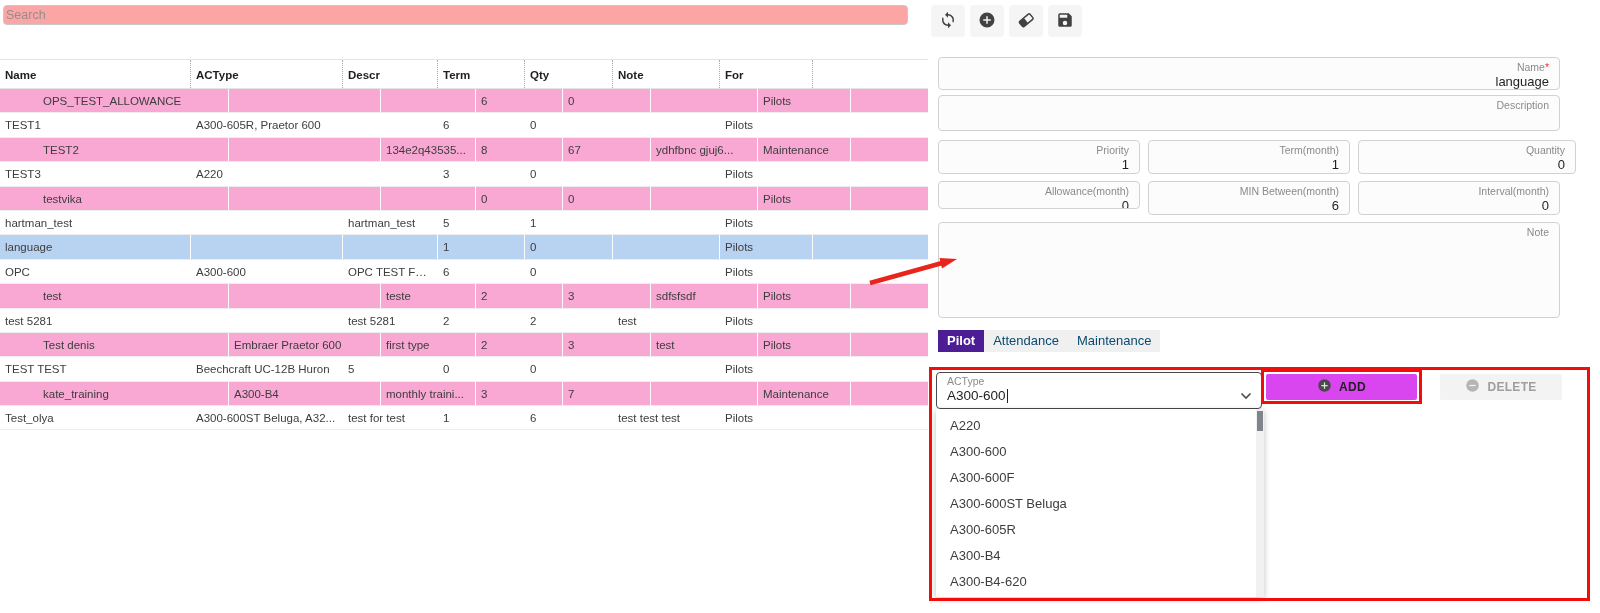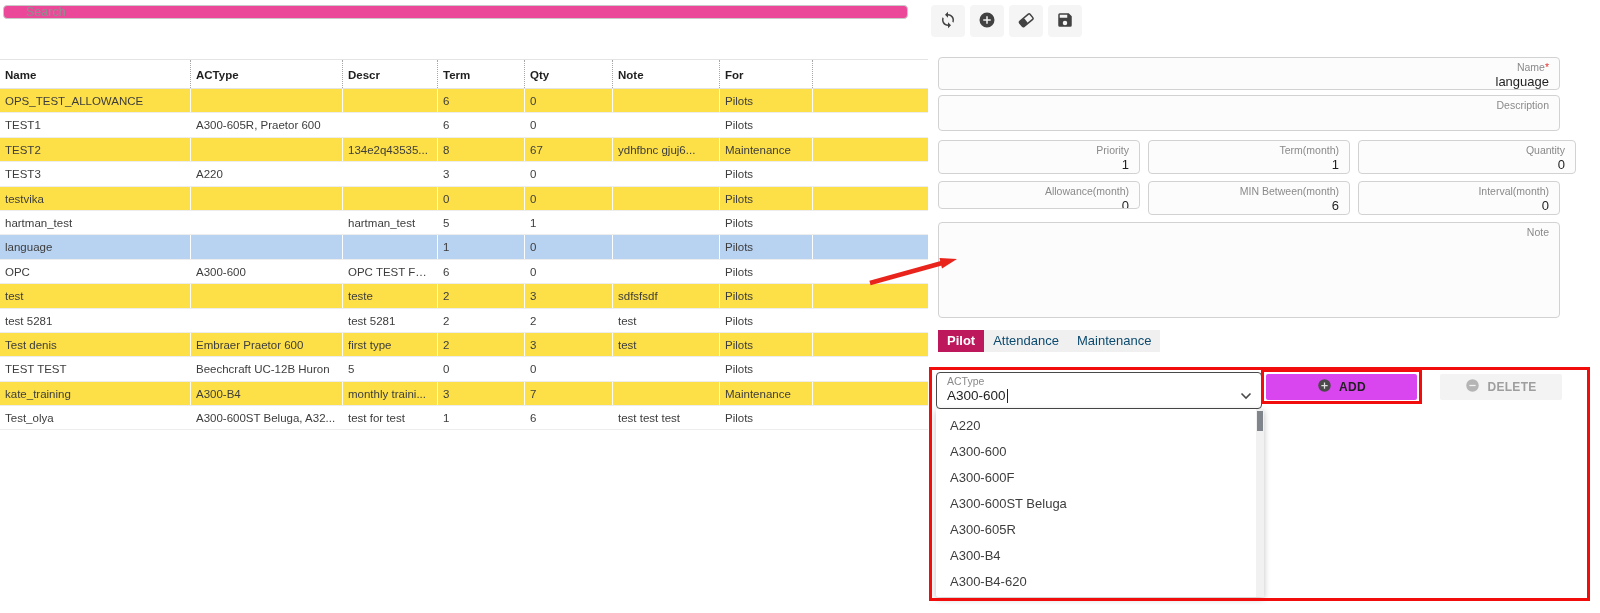--- a/index.html
+++ b/index.html
@@ -1,34 +1,34 @@
 <!DOCTYPE html>
 <html><head>
 <meta charset="utf-8">
 <style>
   * { box-sizing: border-box; margin: 0; padding: 0; }
   html,body { width:1600px; height:613px; background:#ffffff; font-family:"Liberation Sans", sans-serif; }
   #app { position:relative; width:1600px; height:613px; overflow:hidden; background:#fff; }
 
   
   .search-box{
-    position:absolute; left:3px; top:5px; width:905px; height:14px;
-    border:1px solid #c9c9c9; border-radius:4px; background:#ec4899;
-    font-size:12.5px; color:#333; padding:0 22px; outline:none;
+    position:absolute; left:3px; top:5px; width:905px; height:20px;
+    border:1px solid #c9c9c9; border-radius:4px; background:#fca5a5;
+    font-size:12.5px; color:#333; padding:0 2px; outline:none;
   }
   .search-box::placeholder{ color:#8f8f8f; }
 
   .grid-table{ position:absolute; left:0; top:59px; width:928px; font-size:11.5px; color:#3d3d3d; }
   .trow{ display:grid; grid-template-columns:190px 152px 95px 87px 88px 107px 93px 116px; }
   .thead{ height:30px; line-height:30px; font-weight:bold; color:#1f1f1f;
           border-top:1px solid #e4e4e4; border-bottom:1px solid #e4e4e4; }
   .thead .tcell{ border-left:1px dotted #a8a8a8; }
   .thead .tcell:first-child{ border-left:none; }
   .tbody .trow{ height:24.4px; line-height:24px; border-bottom:1px solid #ededed; cursor:default; }
-  .tbody .trow.alt{ background:#fde047; }
+  .tbody .trow.alt{ background:#f9a8d4;padding-left:38px; }
   .tbody .trow.sel{ background:#b8d2f1; }
   .tcell{ padding:0 4px 0 5px; white-space:nowrap; overflow:hidden; text-overflow:ellipsis; }
   .tbody .tcell{ border-left:1px solid rgba(255,255,255,.95); }
   .tbody .tcell:first-child{ border-left:none; }
 
   
   .toolbar{ position:absolute; left:931px; top:5px; display:flex; gap:5px; }
   .tool-btn{ width:34px; height:32px; background:#f5f5f5; border:none; border-radius:4px;
              display:flex; align-items:center; justify-content:center; cursor:pointer; }
   .tool-btn svg{ width:18px; height:18px; }
@@ -36,21 +36,21 @@
   
   .field{ position:absolute; background:#fcfcfc; border:1px solid #d2d2d2; border-radius:4px;
           padding:3px 10px 8px 10px; overflow:hidden;text-align:right; }
   .field .flabel{ font-size:10.5px; color:#8a8a8a; line-height:13px; white-space:nowrap; }
   .field .fvalue{ font-size:13px; color:#1f1f1f; line-height:15px; white-space:nowrap; }
   .req{ color:#e53935; font-size:10.5px; }
 
   
   .tabbar{ position:absolute; left:938px; top:330px; display:inline-flex; background:#f0f0f0; }
   .tab{ font-size:13px; color:#0c4a6e; padding:3px 9px 4px 9px; cursor:pointer; white-space:nowrap; }
-  .tab.selected{ background:#be185d; color:#fff; font-weight:bold; }
+  .tab.selected{ background:#4c1d95; color:#fff; font-weight:bold; }
 
   
   .big-red-box{ position:absolute; left:929px; top:367px; width:661px; height:234px;
                 border:3px solid #f20d0d; pointer-events:none; }
   .add-red-box{ position:absolute; left:1261px; top:369px; width:161px; height:35px;
                 border:3px solid #f20d0d; pointer-events:none; }
 
   
   .combo{ position:absolute; left:936px; top:372px; width:326px; height:37px;
           border:1.5px solid #4a4a4a; border-radius:4px; background:#fff; padding:2px 10px; }

